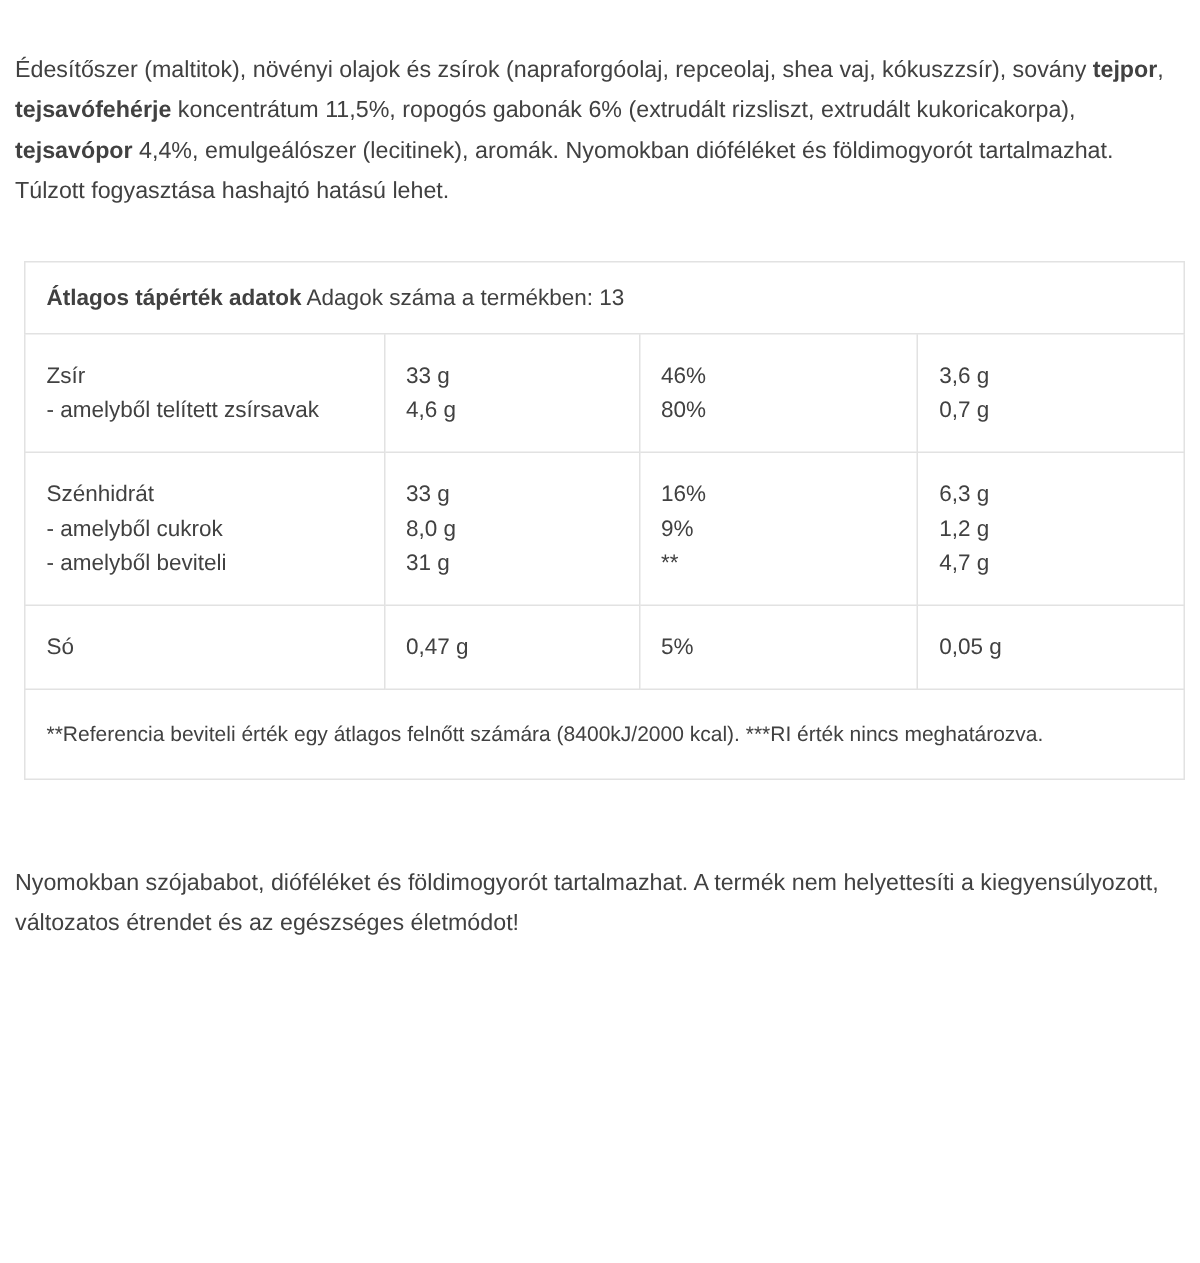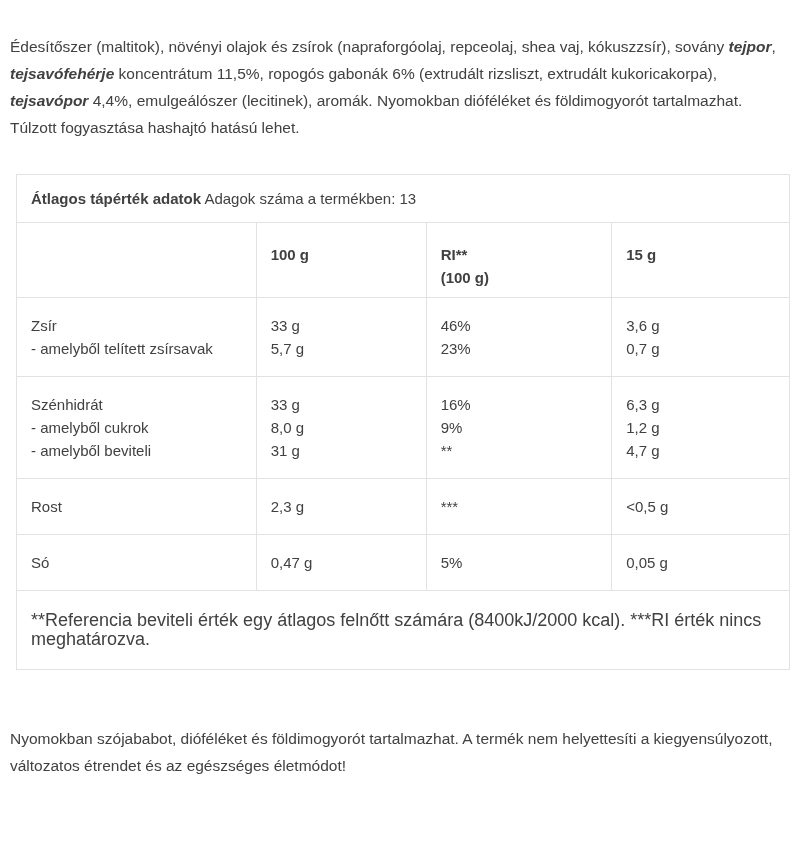--- a/index.html
+++ b/index.html
@@ -11,21 +11,21 @@
     font-family: "Liberation Sans", sans-serif;
     color: #414141;
     overflow: hidden;
   }
   .ingredients {
     margin: 33px 8px 0 10px;
     font-size: 15.5px;
     line-height: 27px;
     color: #414141;
   }
-  .ingredients b { font-weight: bold; font-style: italic; }
+  .ingredients b { font-weight: bold; }
 
   table.nutrition {
     border-collapse: collapse;
     margin: 33px 0 0 16px;
     width: 774px;
     table-layout: fixed;
     border-radius: 27px;
   }
   col.c-name  { width: 31%; }
   col.c-100g  { width: 22%; }
@@ -47,21 +47,21 @@
     font-size: 15px;
     line-height: 19px;
   }
   tr.title-row b { font-weight: bold; }
   tr.header-row th {
     font-weight: bold;
     padding: 20px 14px 8px;
   }
   tr.footnote-row td {
     padding: 20px 14px;
-    font-size: 18px;
+    font-size: 14px;
     line-height: 19px;
   }
   .disclaimer {
     margin: 55px 8px 0 10px;
     font-size: 15.5px;
     line-height: 27px;
     color: #414141;
   }
 </style>
 </head>
@@ -75,46 +75,33 @@
     <colgroup>
       <col class="c-name">
         <col class="c-100g">
         <col class="c-ri">
         <col class="c-15g">
     </colgroup>
     <tbody>
       <tr class="title-row">
         <td colspan="4"><b>Átlagos tápérték adatok</b> <span>Adagok száma a termékben: 13</span></td>
       </tr>
-      <tr class="header-row">
-          <th></th>
-          <th>
-            <div>100 g</div>
-          </th>
-          <th>
-            <div>RI**</div>
-            <div>(100 g)</div>
-          </th>
-          <th>
-            <div>15 g</div>
-          </th>
-        </tr>
 
         <tr>
           <td>
             <div>Zsír</div>
             <div>- amelyből telített zsírsavak</div>
           </td>
           <td>
             <div>33 g</div>
-            <div>5,7 g</div>
+            <div>4,6 g</div>
           </td>
           <td>
             <div>46%</div>
-            <div>23%</div>
+            <div>80%</div>
           </td>
           <td>
             <div>3,6 g</div>
             <div>0,7 g</div>
           </td>
         </tr>
         <tr>
           <td>
             <div>Szénhidrát</div>
             <div>- amelyből cukrok</div>
@@ -131,34 +118,20 @@
             <div>**</div>
           </td>
           <td>
             <div>6,3 g</div>
             <div>1,2 g</div>
             <div>4,7 g</div>
           </td>
         </tr>
         <tr>
           <td>
-            <div>Rost</div>
-          </td>
-          <td>
-            <div>2,3 g</div>
-          </td>
-          <td>
-            <div>***</div>
-          </td>
-          <td>
-            <div>&lt;0,5 g</div>
-          </td>
-        </tr>
-        <tr>
-          <td>
             <div>Só</div>
           </td>
           <td>
             <div>0,47 g</div>
           </td>
           <td>
             <div>5%</div>
           </td>
           <td>
             <div>0,05 g</div>

